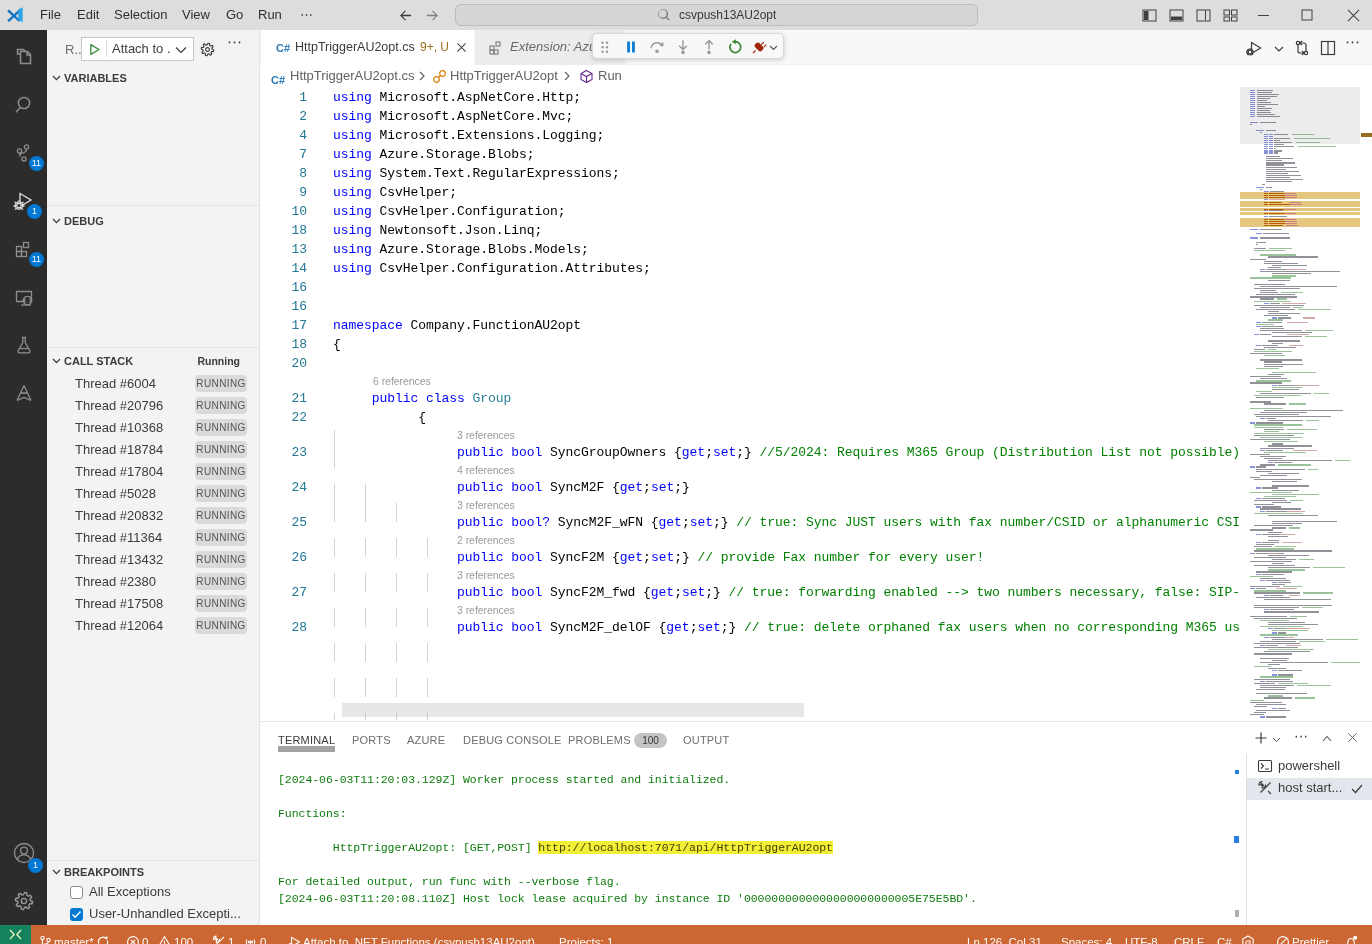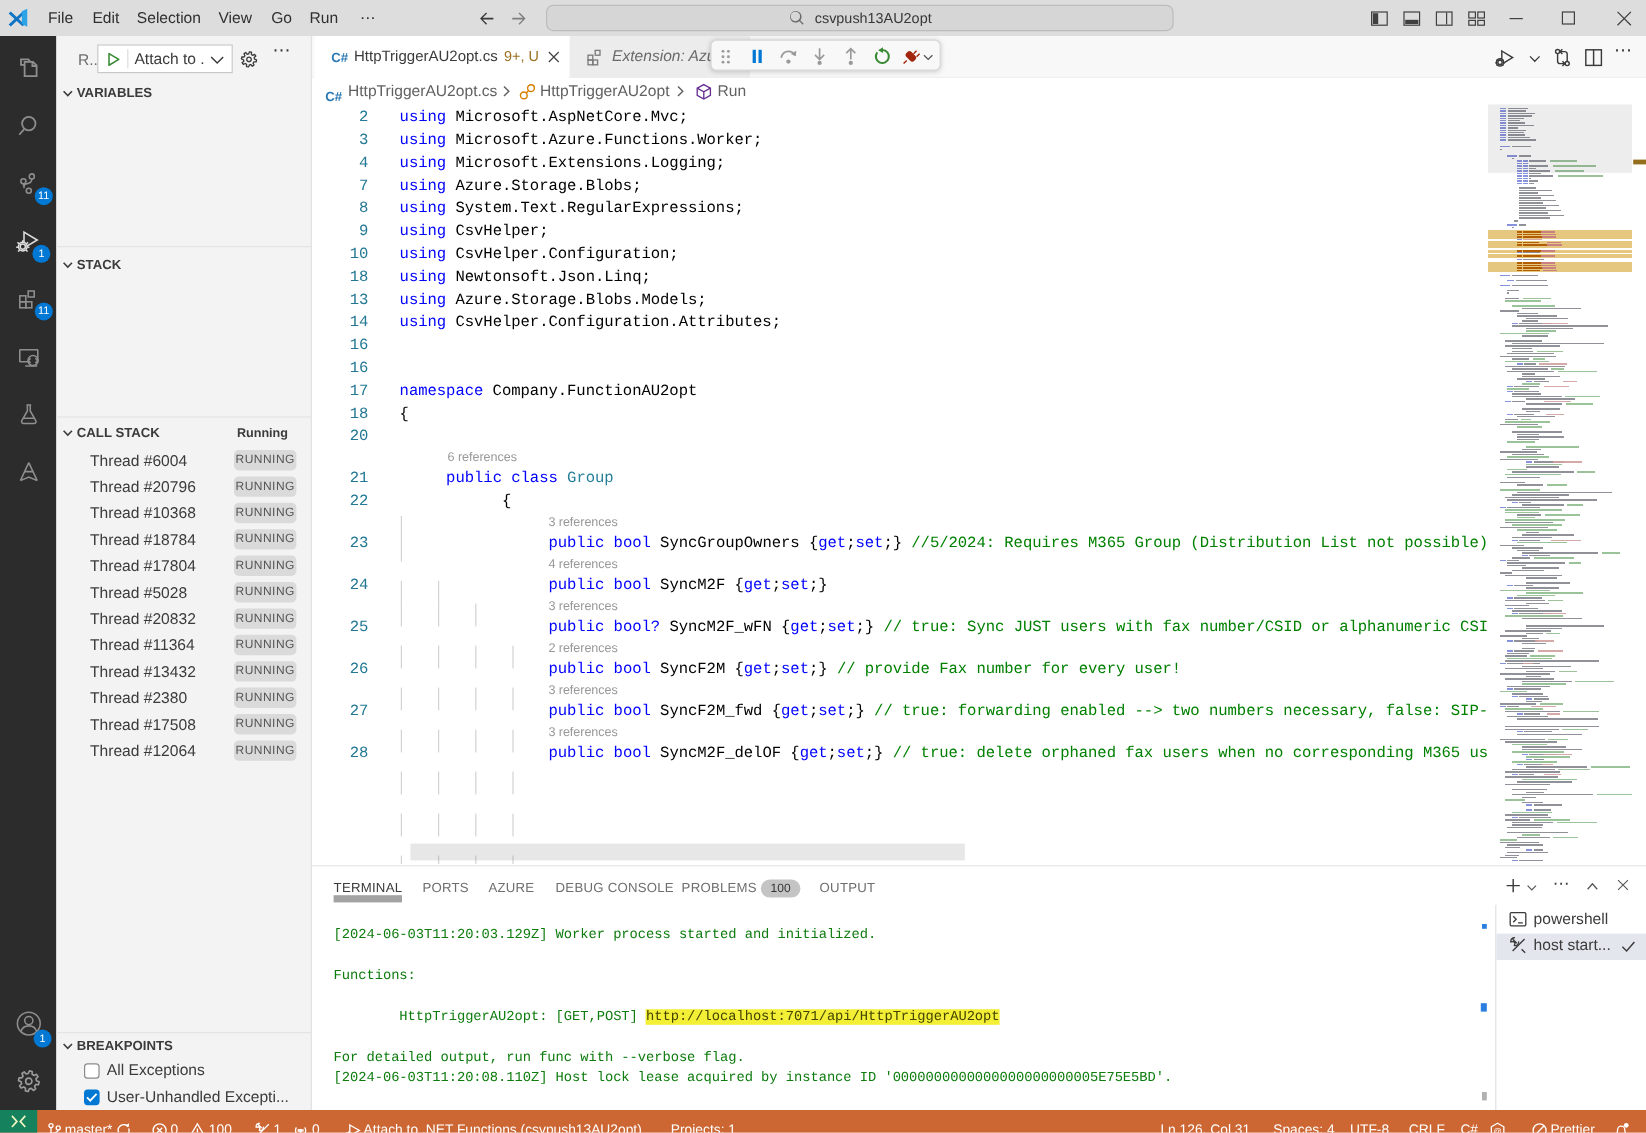--- a/index.html
+++ b/index.html
@@ -258,21 +258,21 @@
       </span>
       <span class="lbl">VARIABLES</span>
     </div>
   <div class="abs" style="left:0;top:175px;width:213px;height:1px;background:#e4e4e4"></div>
   <div class="shead" style="top:180px">
       <span class="chev">
         <svg width="11" height="16" viewBox="0 0 11 16">
           <path d="M2 6l3.5 3.6L9 6" fill="none" stroke="#3b3b3b" stroke-width="1.3"></path>
         </svg>
       </span>
-      <span class="lbl">STACK</span>
+      <span class="lbl">DEBUG</span>
     </div>
   <div class="abs" style="left:0;top:317px;width:213px;height:1px;background:#e4e4e4"></div>
   <div class="shead" style="top:320px">
       <span class="chev">
         <svg width="11" height="16" viewBox="0 0 11 16">
           <path d="M2 6l3.5 3.6L9 6" fill="none" stroke="#3b3b3b" stroke-width="1.3"></path>
         </svg>
       </span>
       <span class="lbl">CALL STACK</span>
     <span style="position:absolute;right:19px;font-size:10.5px;font-weight:bold;color:#3b3b3b">Running</span>
@@ -406,22 +406,22 @@
         <g fill="none" stroke="#652d90" stroke-width="1.1">
 <path d="M7.5 1.5l5.5 3v6l-5.5 3-5.5-3v-6z"></path>
           <path d="M2 4.5l5.5 3 5.5-3M7.5 7.5v6"></path>
         </g>
       </svg>
     </span>
   <span class="item" style="left:338px">Run</span>
 </div>
 
 <div id="code" class="abs">
+<div class="crow"><span class="ln">1</span><span class="ct"><span class="k">using</span> Microsoft.AspNetCore.Http;</span></div>
 <div class="crow"><span class="ln">2</span><span class="ct"><span class="k">using</span> Microsoft.AspNetCore.Mvc;</span></div>
-<div class="crow"><span class="ln">3</span><span class="ct"><span class="k">using</span> Microsoft.Azure.Functions.Worker;</span></div>
 <div class="crow"><span class="ln">4</span><span class="ct"><span class="k">using</span> Microsoft.Extensions.Logging;</span></div>
 <div class="crow"><span class="ln">7</span><span class="ct"><span class="k">using</span> Azure.Storage.Blobs;</span></div>
 <div class="crow"><span class="ln">8</span><span class="ct"><span class="k">using</span> System.Text.RegularExpressions;</span></div>
 <div class="crow"><span class="ln">9</span><span class="ct"><span class="k">using</span> CsvHelper;</span></div>
 <div class="crow"><span class="ln">10</span><span class="ct"><span class="k">using</span> CsvHelper.Configuration;</span></div>
 <div class="crow"><span class="ln">18</span><span class="ct"><span class="k">using</span> Newtonsoft.Json.Linq;</span></div>
 <div class="crow"><span class="ln">13</span><span class="ct"><span class="k">using</span> Azure.Storage.Blobs.Models;</span></div>
 <div class="crow"><span class="ln">14</span><span class="ct"><span class="k">using</span> CsvHelper.Configuration.Attributes;</span></div>
 <div class="crow"><span class="ln">16</span><span class="ct"></span></div>
 <div class="crow"><span class="ln">16</span><span class="ct"></span></div>

